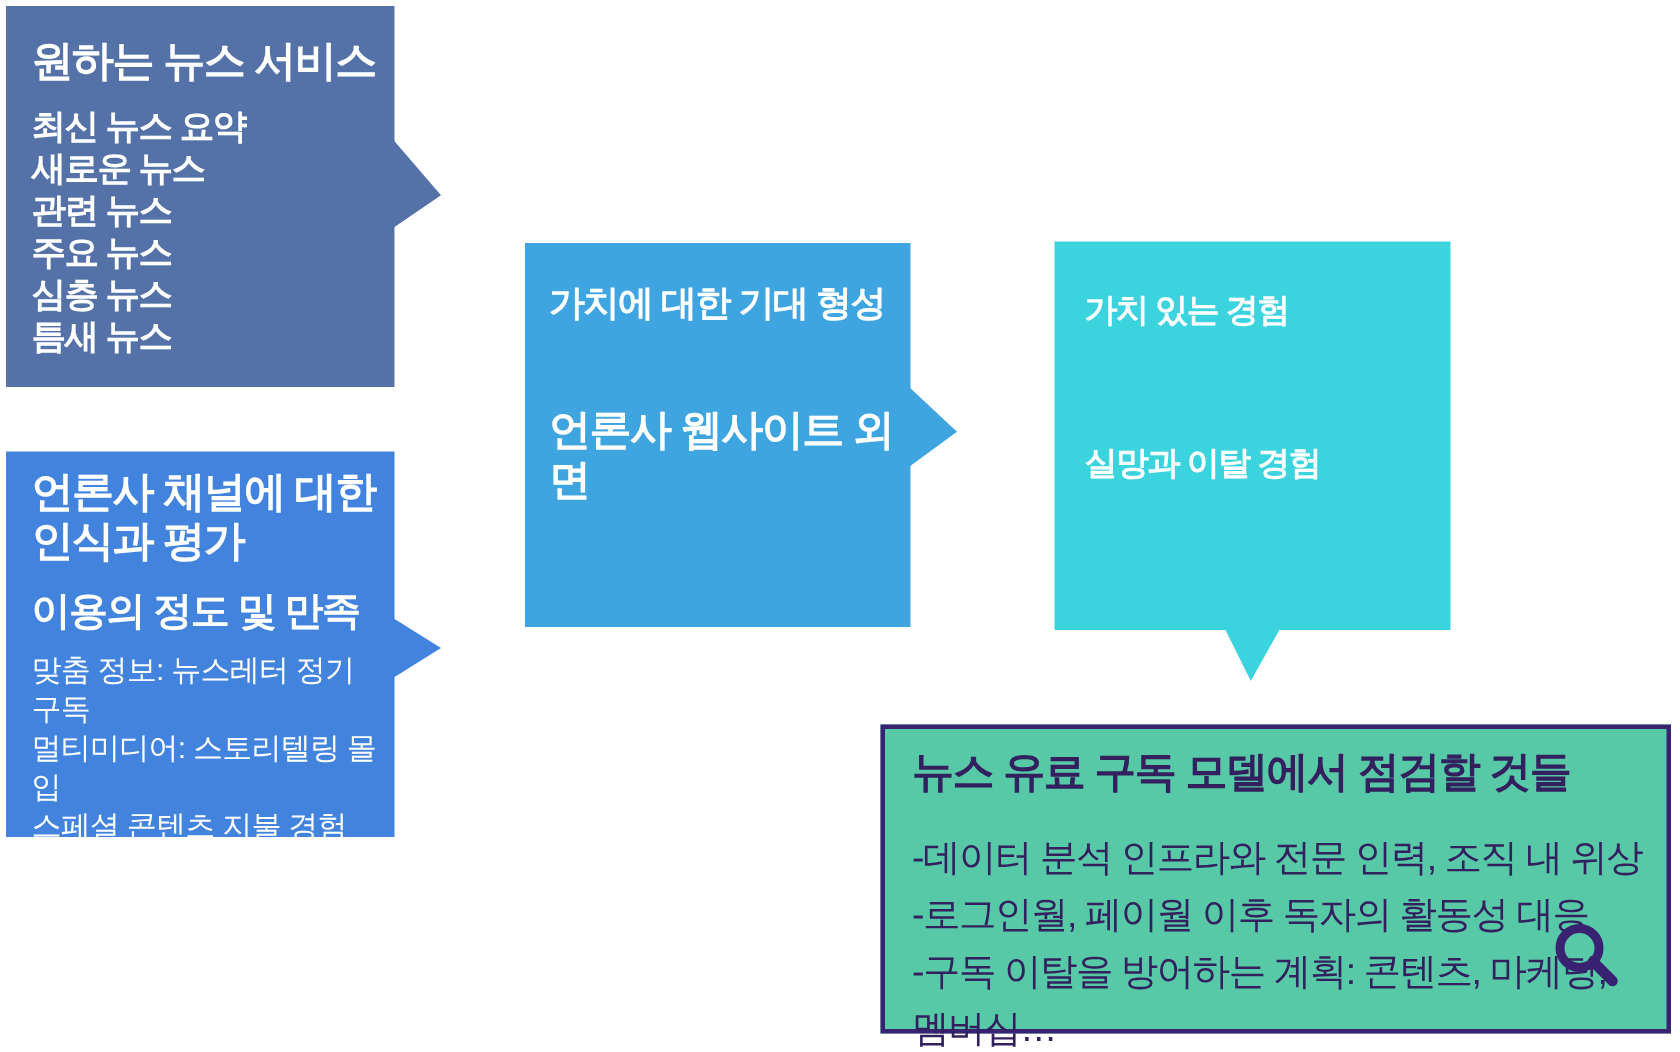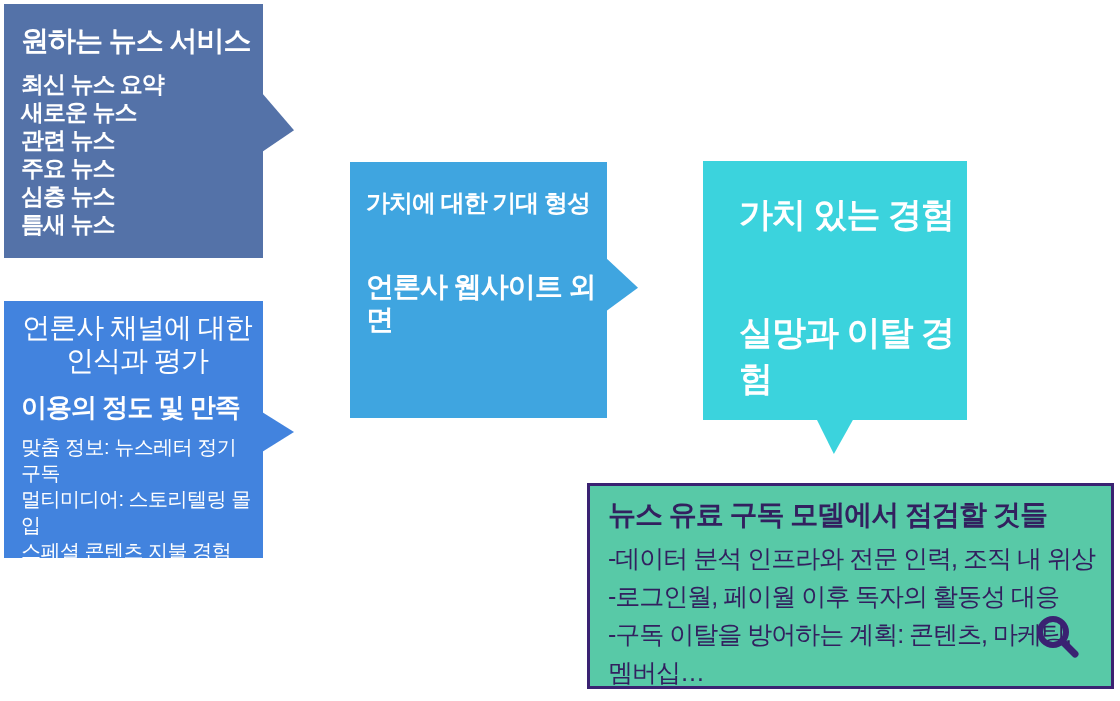--- a/index.html
+++ b/index.html
@@ -10,47 +10,47 @@
   .box { position: absolute; color: #ffffff; }
 
   
   .box-a { left: 4px; top: 4px; width: 259px; height: 254px; background: #5472A8; padding: 20px 12px 0 17px; }
   .box-a .title { font-size: 28px; font-weight: 700; line-height: 34px; letter-spacing: -1px; }
   .box-a .list { margin-top: 12px; }
   .box-a .list .item { font-size: 23px; font-weight: 700; line-height: 28px; letter-spacing: -1px; }
 
   
   .box-b { left: 4px; top: 301px; width: 259px; height: 257px; background: #4283DE; padding: 10px 10px 0 17px; }
-  .box-b .title { font-size: 28px; font-weight: 400; line-height: 33px; letter-spacing: -1px; text-align: center; }
+  .box-b .title { font-size: 28px; font-weight: 700; line-height: 33px; letter-spacing: -1px; }
   .box-b .subtitle { font-size: 26px; font-weight: 700; margin-top: 13px; letter-spacing: -1px; }
   .box-b .list { margin-top: 9px; }
   .box-b .list .item { font-size: 20px; font-weight: 400; line-height: 26px; letter-spacing: -0.5px; }
 
   
   .box-c { left: 350px; top: 162px; width: 257px; height: 256px; background: #3FA5E0; padding: 26px 8px 0 16px; }
   .box-c .heading { font-size: 28px; font-weight: 700; line-height: 33px; letter-spacing: -1px; }
   .box-c .sub { font-size: 24px; font-weight: 700; line-height: 30px; letter-spacing: -1px; }
   .box-c .gap { height: 52px; }
 
   
   .box-d { left: 703px; top: 161px; width: 264px; height: 259px; background: #3BD3DD; padding: 31px 8px 0 20px; }
-  .box-d .line { font-size: 34px; font-weight: 700; letter-spacing: -1px; margin-left: 16px; }
+  .box-d .line { font-size: 22px; font-weight: 700; letter-spacing: -1px; }
   .box-d .gap { height: 72px; }
 
   
   .tail { position: absolute; }
   .tail-a { left: 262px; top: 93px;  width: 32px; height: 59px; background: #5472A8; clip-path: polygon(0 0, 100% 63%, 0 100%); }
   .tail-b { left: 262px; top: 412px; width: 32px; height: 40px; background: #4283DE; clip-path: polygon(0 0, 100% 50%, 0 100%); }
   .tail-c { left: 605px; top: 257px; width: 33px; height: 55px; background: #3FA5E0; clip-path: polygon(0 0, 100% 56%, 0 100%); }
   .tail-d { left: 816px; top: 418px; width: 38px; height: 36px; background: #3BD3DD; clip-path: polygon(0 0, 100% 0, 47% 100%); }
 
   
   .box-e { left: 587px; top: 483px; width: 527px; height: 206px; background: #58C9A7;
            border: 3px solid #3A2272; color: #32205F; padding: 11px 16px 0 18px; }
-  .box-e .title { font-size: 28px; font-weight: 700; line-height: 36px; letter-spacing: -1px; margin-bottom: 6px; }
+  .box-e .title { font-size: 28px; font-weight: 700; line-height: 36px; letter-spacing: -1px; margin-bottom: 20px; }
   .box-e .line { font-size: 25px; font-weight: 400; line-height: 38px; letter-spacing: -1px; }
   .magnifier { position: absolute; right: 30px; top: 128px; width: 46px; height: 46px; }
 </style>
 </head>
 <body>
 
 <div class="canvas">
 
   <div class="box box-a">
     <div class="title">원하는 뉴스 서비스</div>

